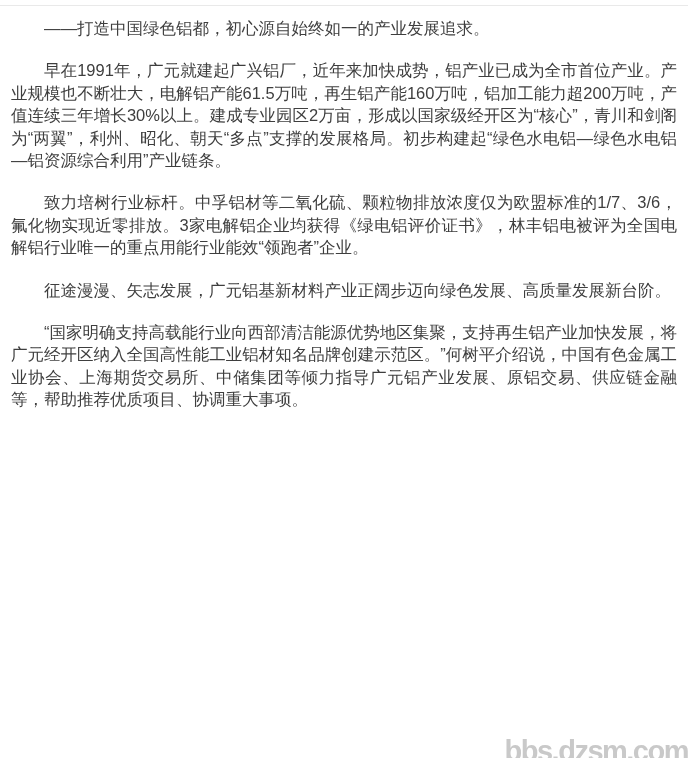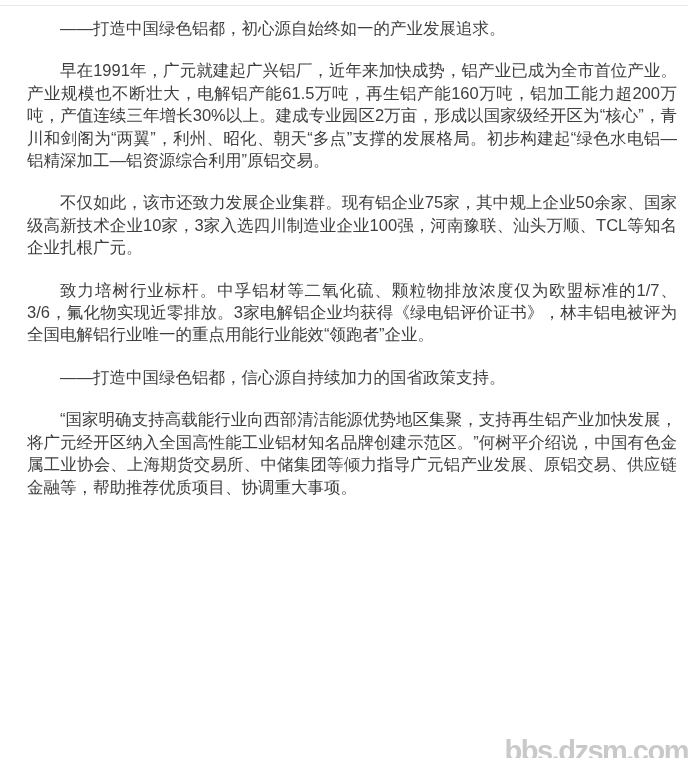--- a/index.html
+++ b/index.html
@@ -28,21 +28,21 @@
     left: 0;
     box-sizing: border-box;
     width: 688px;
     padding: 17px 11px 0 11px;
     color: #3e3e3e;
     font-size: 16.5px;
     line-height: 22.4px;
     text-align: justify;
   }
   .article p {
-    margin: 0 0 20px 16px;
+    margin: 0 0 20px 0;
     text-indent: 2em;
   }
   .watermark {
     position: absolute;
     right: 0px;
     bottom: -10px;
     font-size: 29px;
     font-weight: 700;
     letter-spacing: -1.5px;
     color: #c9c9c9;
@@ -51,20 +51,19 @@
     white-space: nowrap;
   }
 </style>
 </head>
 <body>
 
 <div class="top-rule"></div>
 
 <div class="article">
   <p>——打造中国绿色铝都，初心源自始终如一的产业发展追求。</p>
-  <p>早在1991年，广元就建起广兴铝厂，近年来加快成势，铝产业已成为全市首位产业。产业规模也不断壮大，电解铝产能61.5万吨，再生铝产能160万吨，铝加工能力超200万吨，产值连续三年增长30%以上。建成专业园区2万亩，形成以国家级经开区为“核心”，青川和剑阁为“两翼”，利州、昭化、朝天“多点”支撑的发展格局。初步构建起“绿色水电铝—铝精深加工—铝资源综合利用”原铝交易。</p>
-  <p>不仅如此，该市还致力发展企业集群。现有铝企业75家，其中规上企业50余家、国家级高新技术企业10家，3家入选四川制造业企业100强，河南豫联、汕头万顺、TCL等知名企业扎根广元。</p>
+  <p>早在1991年，广元就建起广兴铝厂，近年来加快成势，铝产业已成为全市首位产业。产业规模也不断壮大，电解铝产能61.5万吨，再生铝产能160万吨，铝加工能力超200万吨，产值连续三年增长30%以上。建成专业园区2万亩，形成以国家级经开区为“核心”，青川和剑阁为“两翼”，利州、昭化、朝天“多点”支撑的发展格局。初步构建起“绿色水电铝—绿色水电铝—铝资源综合利用”产业链条。</p>
   <p>致力培树行业标杆。中孚铝材等二氧化硫、颗粒物排放浓度仅为欧盟标准的1/7、3/6，氟化物实现近零排放。3家电解铝企业均获得《绿电铝评价证书》，林丰铝电被评为全国电解铝行业唯一的重点用能行业能效“领跑者”企业。</p>
-  <p>——打造中国绿色铝都，信心源自持续加力的国省政策支持。</p>
+  <p>征途漫漫、矢志发展，广元铝基新材料产业正阔步迈向绿色发展、高质量发展新台阶。</p>
   <p>“国家明确支持高载能行业向西部清洁能源优势地区集聚，支持再生铝产业加快发展，将广元经开区纳入全国高性能工业铝材知名品牌创建示范区。”何树平介绍说，中国有色金属工业协会、上海期货交易所、中储集团等倾力指导广元铝产业发展、原铝交易、供应链金融等，帮助推荐优质项目、协调重大事项。</p>
 </div>
 
 <div class="watermark">bbs.dzsm.com</div>
 
 </body></html>

